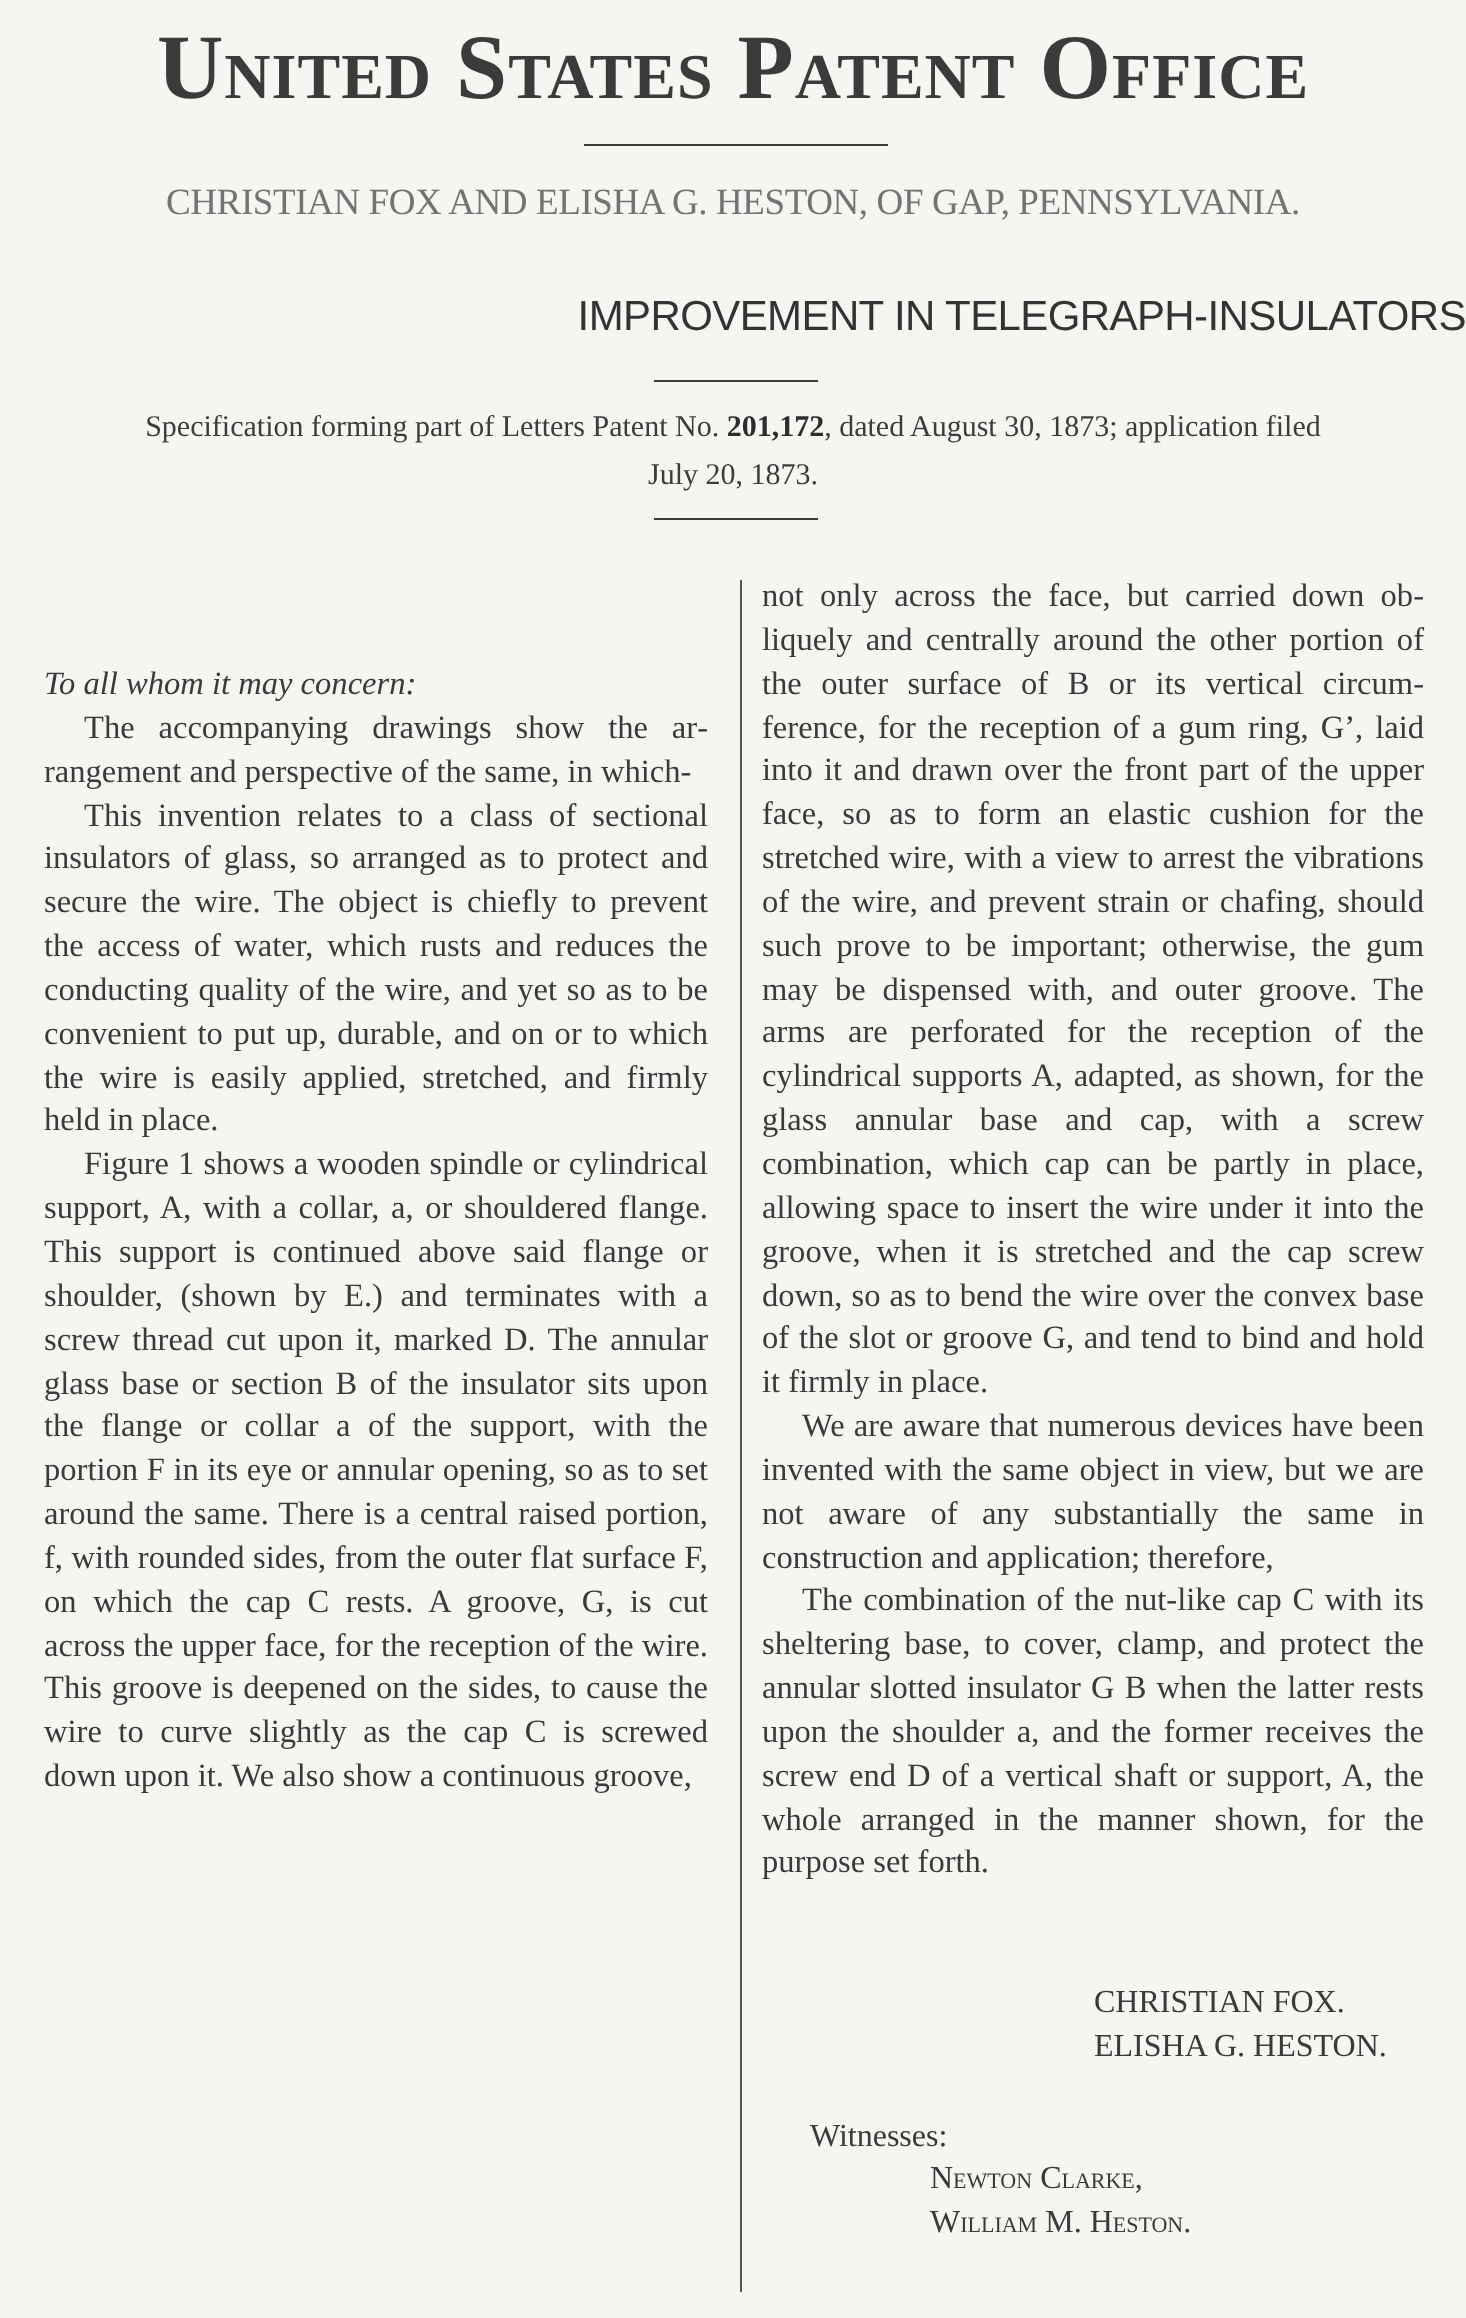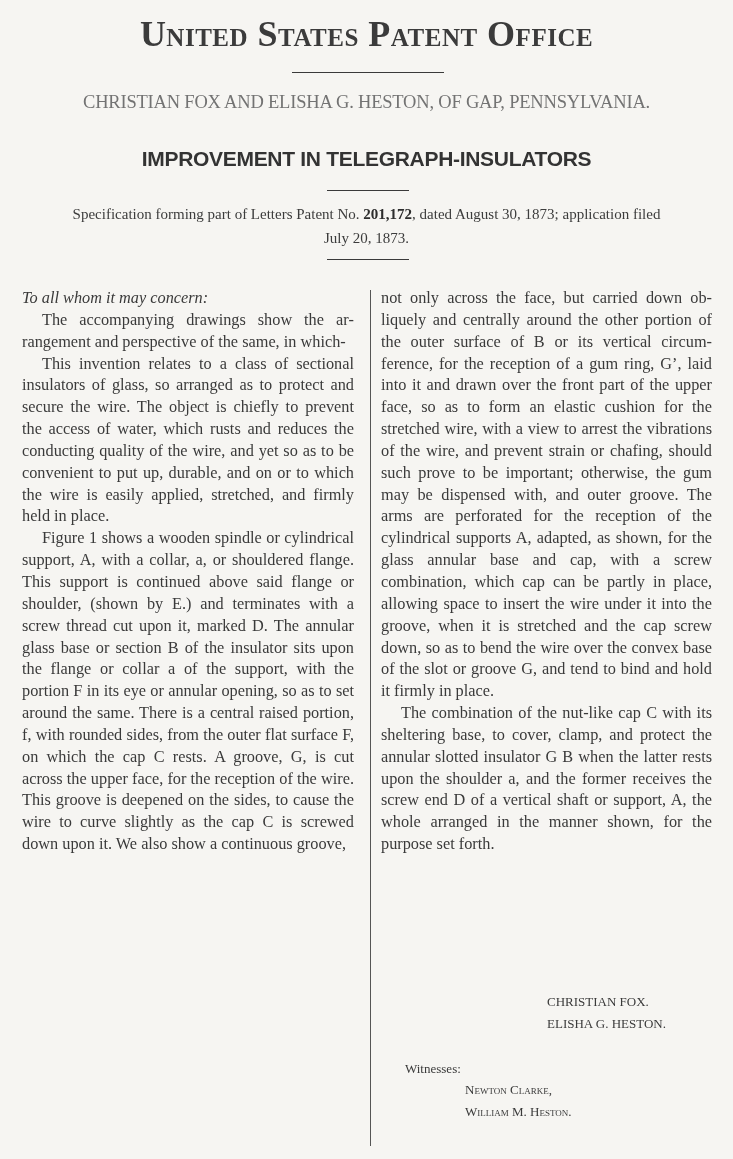--- a/index.html
+++ b/index.html
@@ -8,60 +8,60 @@
     background: #f6f5f2;
     color: #3a3a3a;
     font-family: "Liberation Serif", "DejaVu Serif", serif;
     position: relative;
   }
   .office-title {
     position: absolute; left: 0; top: 8px; width: 733px;
     text-align: center;
     font-family: "Liberation Serif", serif;
     font-weight: bold;
-    font-size: 36px;
+    font-size: 46px;
     letter-spacing: 0.5px;
     color: #3b3b3b;
     font-variant: small-caps;
     line-height: 52px;
   }
   .rule { position: absolute; height: 1px; background: #3a3a3a; }
   .inventors {
     position: absolute; left: 0; top: 92px; width: 733px;
     text-align: center; font-size: 18.5px; letter-spacing: -0.2px;
     color: #737373;
   }
   .invention-title {
     position: absolute; left: 0; top: 147px; width: 733px;
-    text-align: center;
+    text-align: right;
     font-family: "Liberation Sans", sans-serif;
-    font-size: 21px; font-weight: bold; color: #333;
+    font-size: 21px; font-weight: normal; color: #333;
     letter-spacing: -0.3px;
   }
   .spec {
     position: absolute; left: 20px; top: 202px; width: 693px;
     text-align: center; font-size: 15px; line-height: 24px; color: #3c3c3c;
   }
   .spec b { color: #2d2d2d; }
   .col {
     position: absolute; top: 287px; font-size: 16.3px; line-height: 21.85px;
     text-align: justify; color: #3a3a3a;
     hyphens: manual;
   }
-  .col-left { left: 22px; width: 332px; }
+  .col-left { left: 22px; width: 332px; margin-top: 44px; }
   .col-right { left: 381px; width: 331px; }
   .col p { margin: 0; text-indent: 20px; }
   .col p.noindent { text-indent: 0; }
   .col .salutation { font-style: italic; text-indent: 0; }
   .col-divider {
     position: absolute; left: 370px; top: 290px; width: 1px; height: 856px;
     background: #555;
   }
   .sig {
-    position: absolute; font-size: 13px; line-height: 22px; color: #3a3a3a;
+    position: absolute; font-size: 16px; line-height: 22px; color: #3a3a3a;
   }
   .sc { font-variant: small-caps; }
 </style>
 </head>
 <body>
 
 <div class="office-title">United States Patent Office</div>
 <div class="rule" style="left:292px; top:72px; width:152px;"></div>
 
 <div class="inventors">CHRISTIAN FOX AND ELISHA G. HESTON, OF GAP, PENNSYLVANIA.</div>
@@ -79,20 +79,21 @@
   <p class="salutation">To all whom it may concern:</p>
   <p>The accompanying drawings show the ar­rangement and perspective of the same, in which-</p>
   <p>This invention relates to a class of sectional insulators of glass, so arranged as to protect and secure the wire.  The object is chiefly to pre­vent the access of water, which rusts and re­duces the conducting quality of the wire, and yet so as to be convenient to put up, durable, and on or to which the wire is easily applied, stretched, and firmly held in place.</p>
   <p>Figure 1 shows a wooden spindle or cylin­drical support, A, with a collar, a, or shouldered flange.  This support is continued above said flange or shoulder, (shown by E.) and termi­nates with a screw thread cut upon it, marked D.  The annular glass base or section B of the insulator sits upon the flange or collar a of the support, with the portion F in its eye or annular opening, so as to set around the same.  There is a central raised portion, f, with rounded sides, from the outer flat surface F, on which the cap C rests.  A groove, G, is cut across the upper face, for the reception of the wire.  This groove is deepened on the sides, to cause the wire to curve slightly as the cap C is screwed down upon it.  We also show a continuous groove,</p>
 </div>
 
 <div class="col-divider"></div>
 
 <div class="col col-right">
   <p class="noindent">not only across the face, but carried down ob­liquely and centrally around the other portion of the outer surface of B or its vertical circum­ference, for the reception of a gum ring, G’, laid into it and drawn over the front part of the upper face, so as to form an elastic cushion for the stretched wire, with a view to arrest the vi­brations of the wire, and prevent strain or chaf­ing, should such prove to be important; other­wise, the gum may be dispensed with, and outer groove.  The arms are perforated for the recep­tion of the cylindrical supports A, adapted, as shown, for the glass annular base and cap, with a screw combination, which cap can be partly in place, allowing space to insert the wire un­der it into the groove, when it is stretched and the cap screw down, so as to bend the wire over the convex base of the slot or groove G, and tend to bind and hold it firmly in place.</p>
+  <p>We are aware that numerous devices have been invented with the same object in view, but we are not aware of any substantially the same in construction and application; therefore,</p>
   <p>The combination of the nut-like cap C with its sheltering base, to cover, clamp, and pro­tect the annular slotted insulator G B when the latter rests upon the shoulder a, and the former receives the screw end D of a vertical shaft or support, A, the whole arranged in the manner shown, for the purpose set forth.</p>
 </div>
 
 <div class="sig" style="left:547px; top:991px;">
   <div>CHRISTIAN FOX.</div>
   <div>ELISHA G. HESTON.</div>
 </div>
 
 <div class="sig" style="left:405px; top:1058px;">Witnesses:</div>
 

